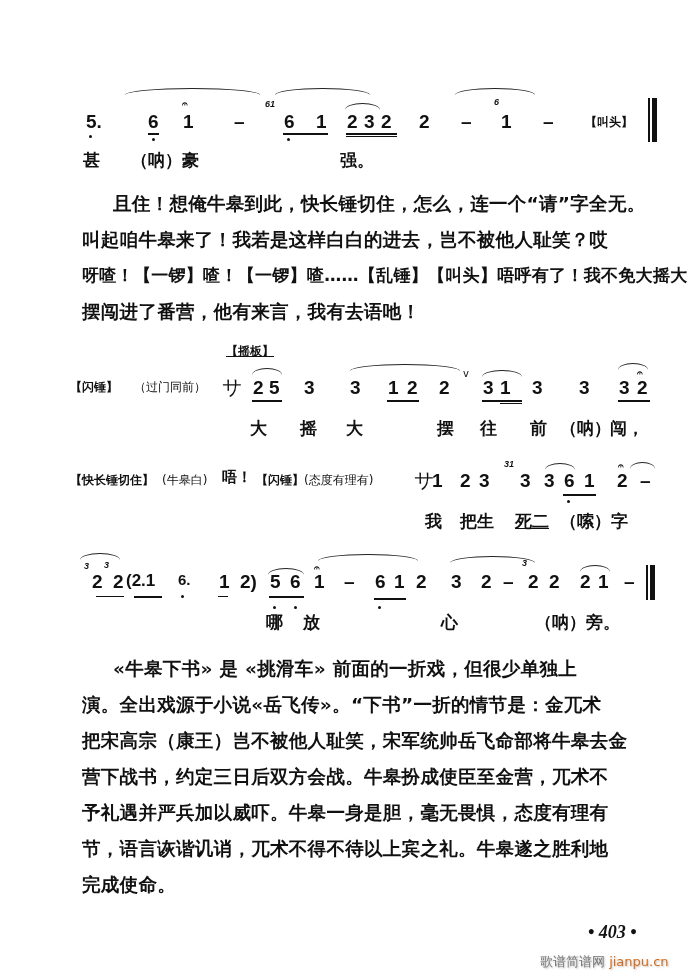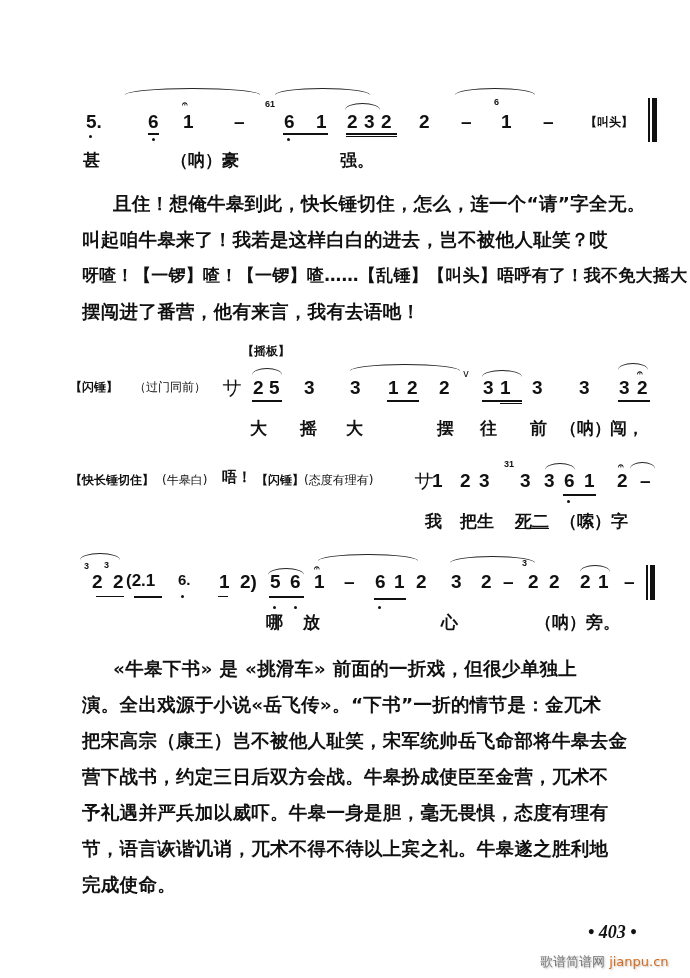--- a/index.html
+++ b/index.html
@@ -7,21 +7,21 @@
          font-family: "DejaVu Sans", "Liberation Sans", sans-serif; color: #111; }
   .abs { position: absolute; }
   .num { font-family: "Liberation Sans", "DejaVu Sans", sans-serif; font-weight: bold; font-size: 19px; line-height: 1; }
   .lyric { font-family: "DejaVu Sans", sans-serif; font-weight: bold; font-size: 17px; line-height: 1; }
   .tag { font-family: "DejaVu Sans", sans-serif; font-weight: bold; font-size: 12px; line-height: 1; white-space: nowrap; }
   .prose { font-family: "DejaVu Sans", sans-serif; font-size: 18.5px; font-weight: bold; line-height: 1; white-space: nowrap; letter-spacing: 0.3px; }
   .uline { position: absolute; height: 1.5px; background: #111; }
   .dot { position: absolute; width: 3px; height: 3px; border-radius: 50%; background: #111; }
   .slur { position: absolute; border-top: 1.5px solid #222; border-radius: 50% 50% 0 0 / 100% 100% 0 0; height: 6px; }
   .fermata { position: absolute; font-size: 10px; font-weight: bold; line-height: 1; }
-  .grace { position: absolute; font-family: "Liberation Sans", sans-serif; font-weight: bold; font-size: 9px; line-height: 1; }
+  .grace { position: absolute; font-family: "Liberation Sans", sans-serif; font-weight: bold; font-size: 9px; line-height: 1; font-style: italic; }
   .barline-end { position: absolute; width: 5px; background: #111; }
   .barline-thin { position: absolute; width: 1.5px; background: #111; }
   .pagenum { font-family: "Liberation Serif", "DejaVu Serif", serif; font-style: italic; font-weight: bold; font-size: 18px; }
   .watermark { font-family: "DejaVu Serif", serif; font-size: 13px; color: #777; text-shadow: 1px 1px 2px #bbb; }
   .watermark .wm-en { color: #d76b1a; font-family: "DejaVu Sans", sans-serif; font-size: 13px; }
 </style>
 </head>
 <body>
 
 <div>
@@ -58,33 +58,33 @@
   <span class="abs num" style="left:419px;top:112px;">2</span>
   <span class="abs num" style="left:461px;top:112px;">–</span>
   <span class="grace" style="left:494px;top:98px;">6</span>
   <span class="abs num" style="left:501px;top:112px;">1</span>
   <span class="abs num" style="left:543px;top:112px;">–</span>
   <span class="abs tag" style="left:585px;top:116px;">【叫头】</span>
   <div class="barline-thin" style="left:648px;top:98px;height:44px;"></div>
   <div class="barline-end" style="left:652px;top:98px;height:44px;"></div>
 
   <span class="abs lyric" style="left:83px;top:152px;">甚</span>
-  <span class="abs lyric" style="left:131px;top:152px;margin-left:40px;">（呐）豪</span>
+  <span class="abs lyric" style="left:131px;top:152px;">（呐）豪</span>
   <span class="abs lyric" style="left:340px;top:152px;">强。</span>
 </div>
 
 <div>
   <div class="abs prose" style="left:113px;top:195px;">且住！想俺牛皋到此，快长锤切住，怎么，连一个“请”字全无。</div>
   <div class="abs prose" style="left:82px;top:231px;">叫起咱牛皋来了！我若是这样白白的进去，岂不被他人耻笑？哎</div>
   <div class="abs prose" style="left:82px;top:267px;font-size:17px;">呀喳！【一锣】喳！【一锣】喳……【乱锤】【叫头】唔呼有了！我不免大摇大</div>
   <div class="abs prose" style="left:82px;top:303px;">摆闯进了番营，他有来言，我有去语吔！</div>
 </div>
 
 <div>
-  <span class="abs tag" style="left:242px;top:345px;">【摇板】</span>
+  <span class="abs tag" style="left:226px;top:345px;text-decoration:underline;">【摇板】</span>
   <span class="abs tag" style="left:70px;top:381px;">【闪锤】</span>
   <span class="abs tag" style="left:134px;top:381px;font-weight:normal;">（过门同前）</span>
   <span class="abs" style="left:222px;top:374px;font-size:20px;">サ</span>
 
   <div class="slur" style="left:252px;top:368px;width:30px;"></div>
   <span class="abs num" style="left:253px;top:378px;">2</span>
   <span class="abs num" style="left:269px;top:378px;">5</span>
   <div class="uline" style="left:252px;top:400px;width:30px;"></div>
 
   <span class="abs num" style="left:304px;top:378px;">3</span>

